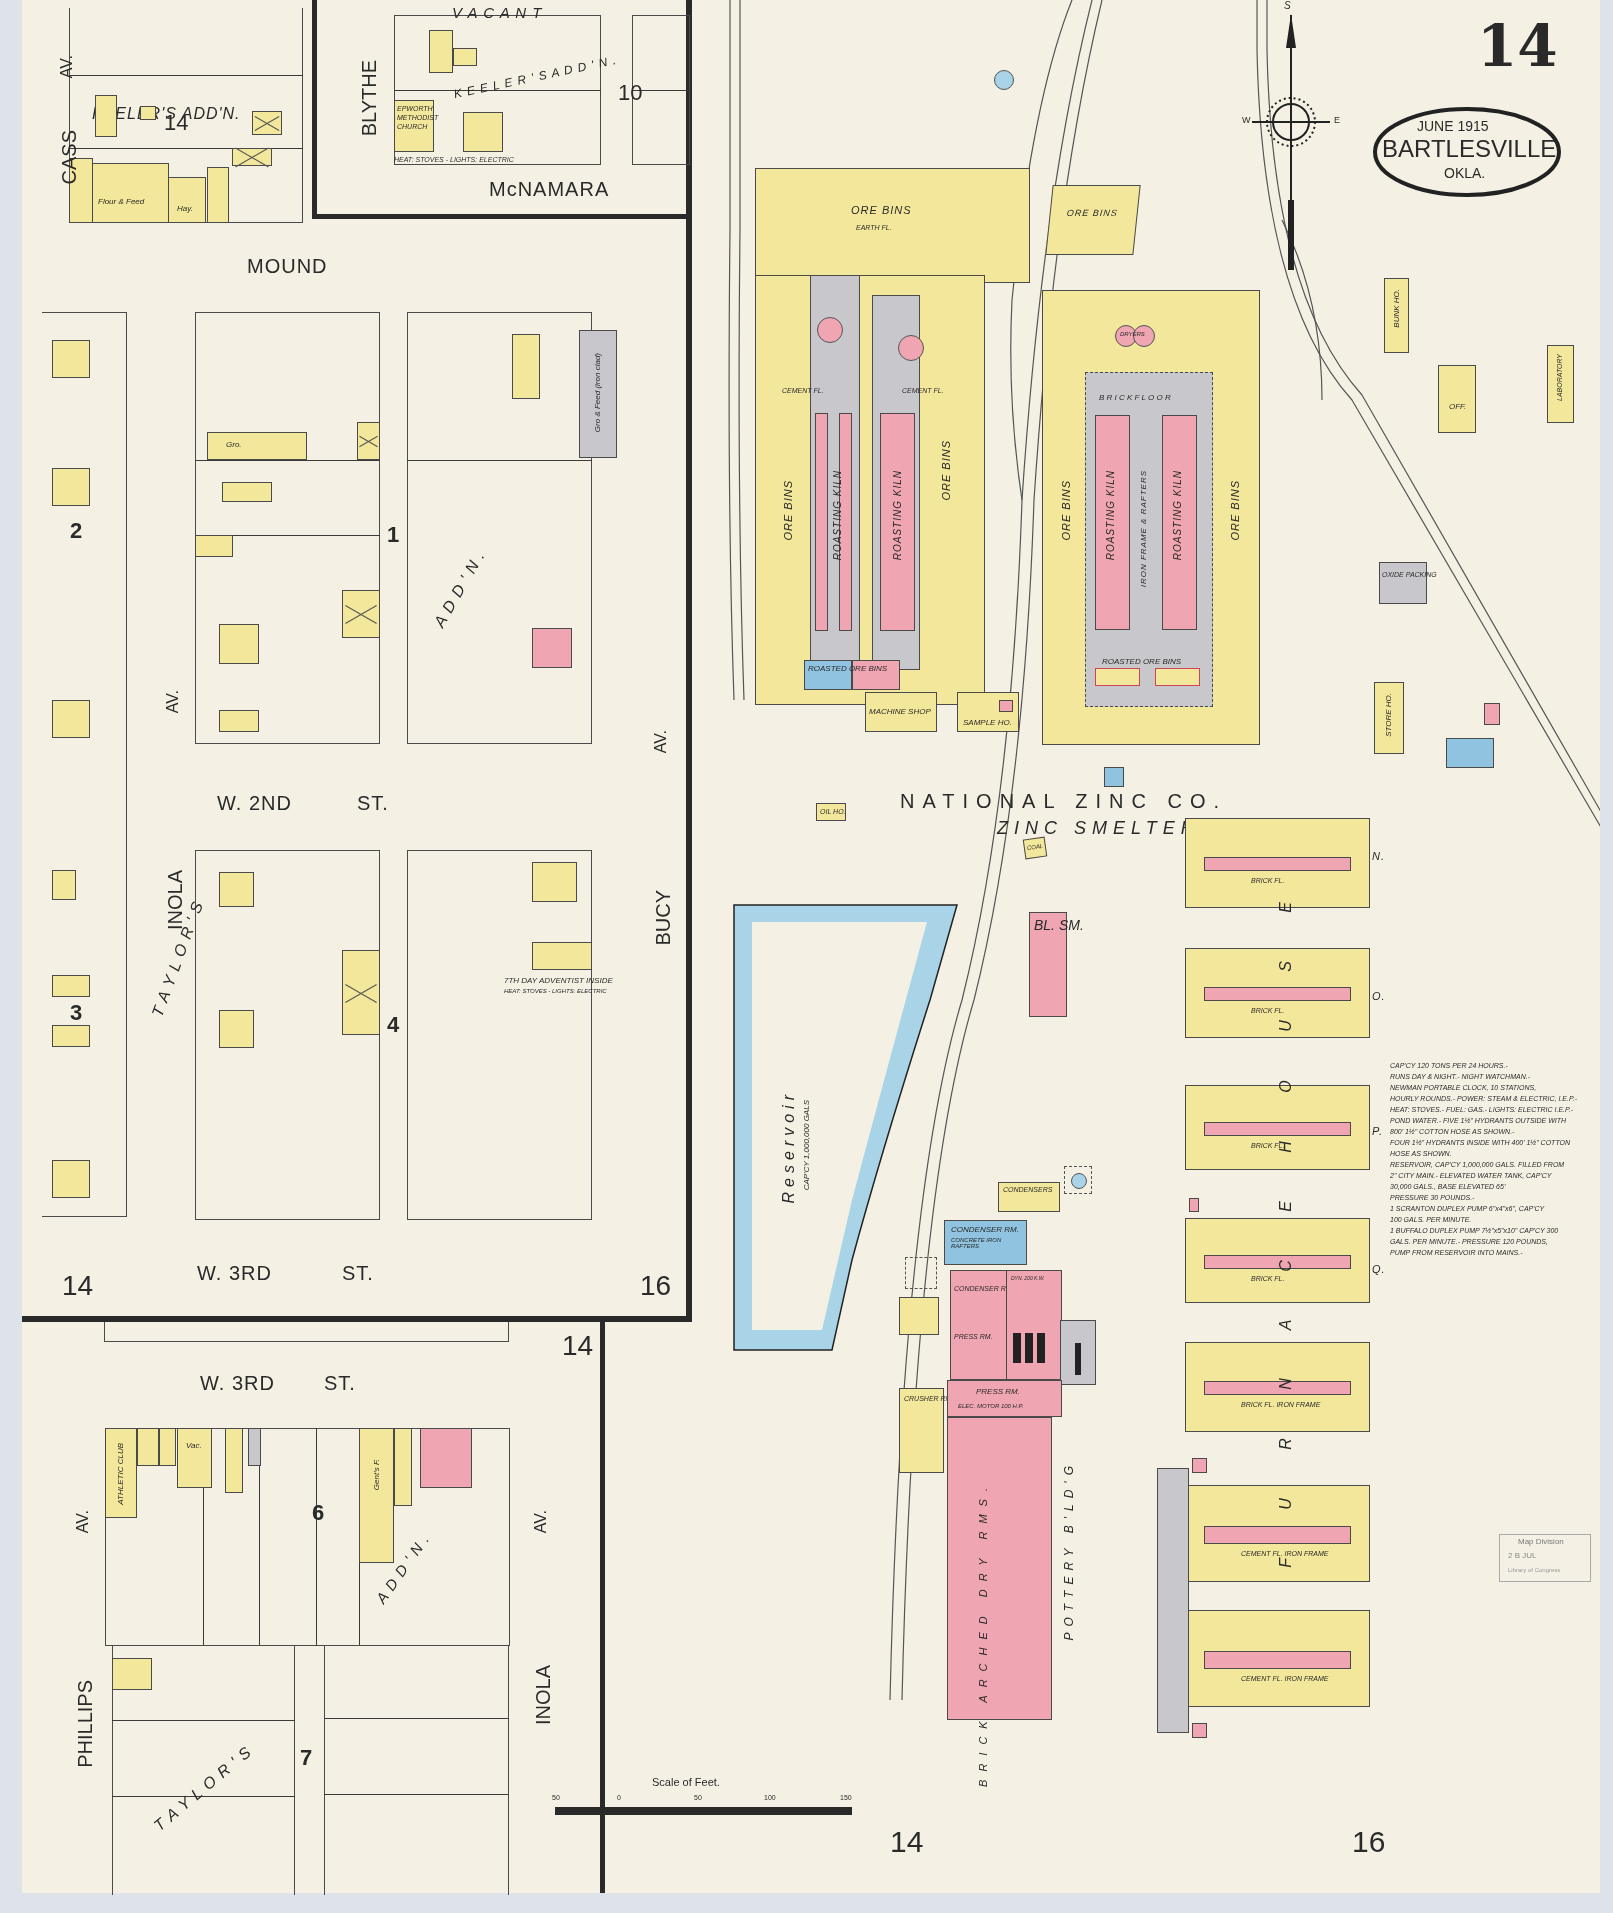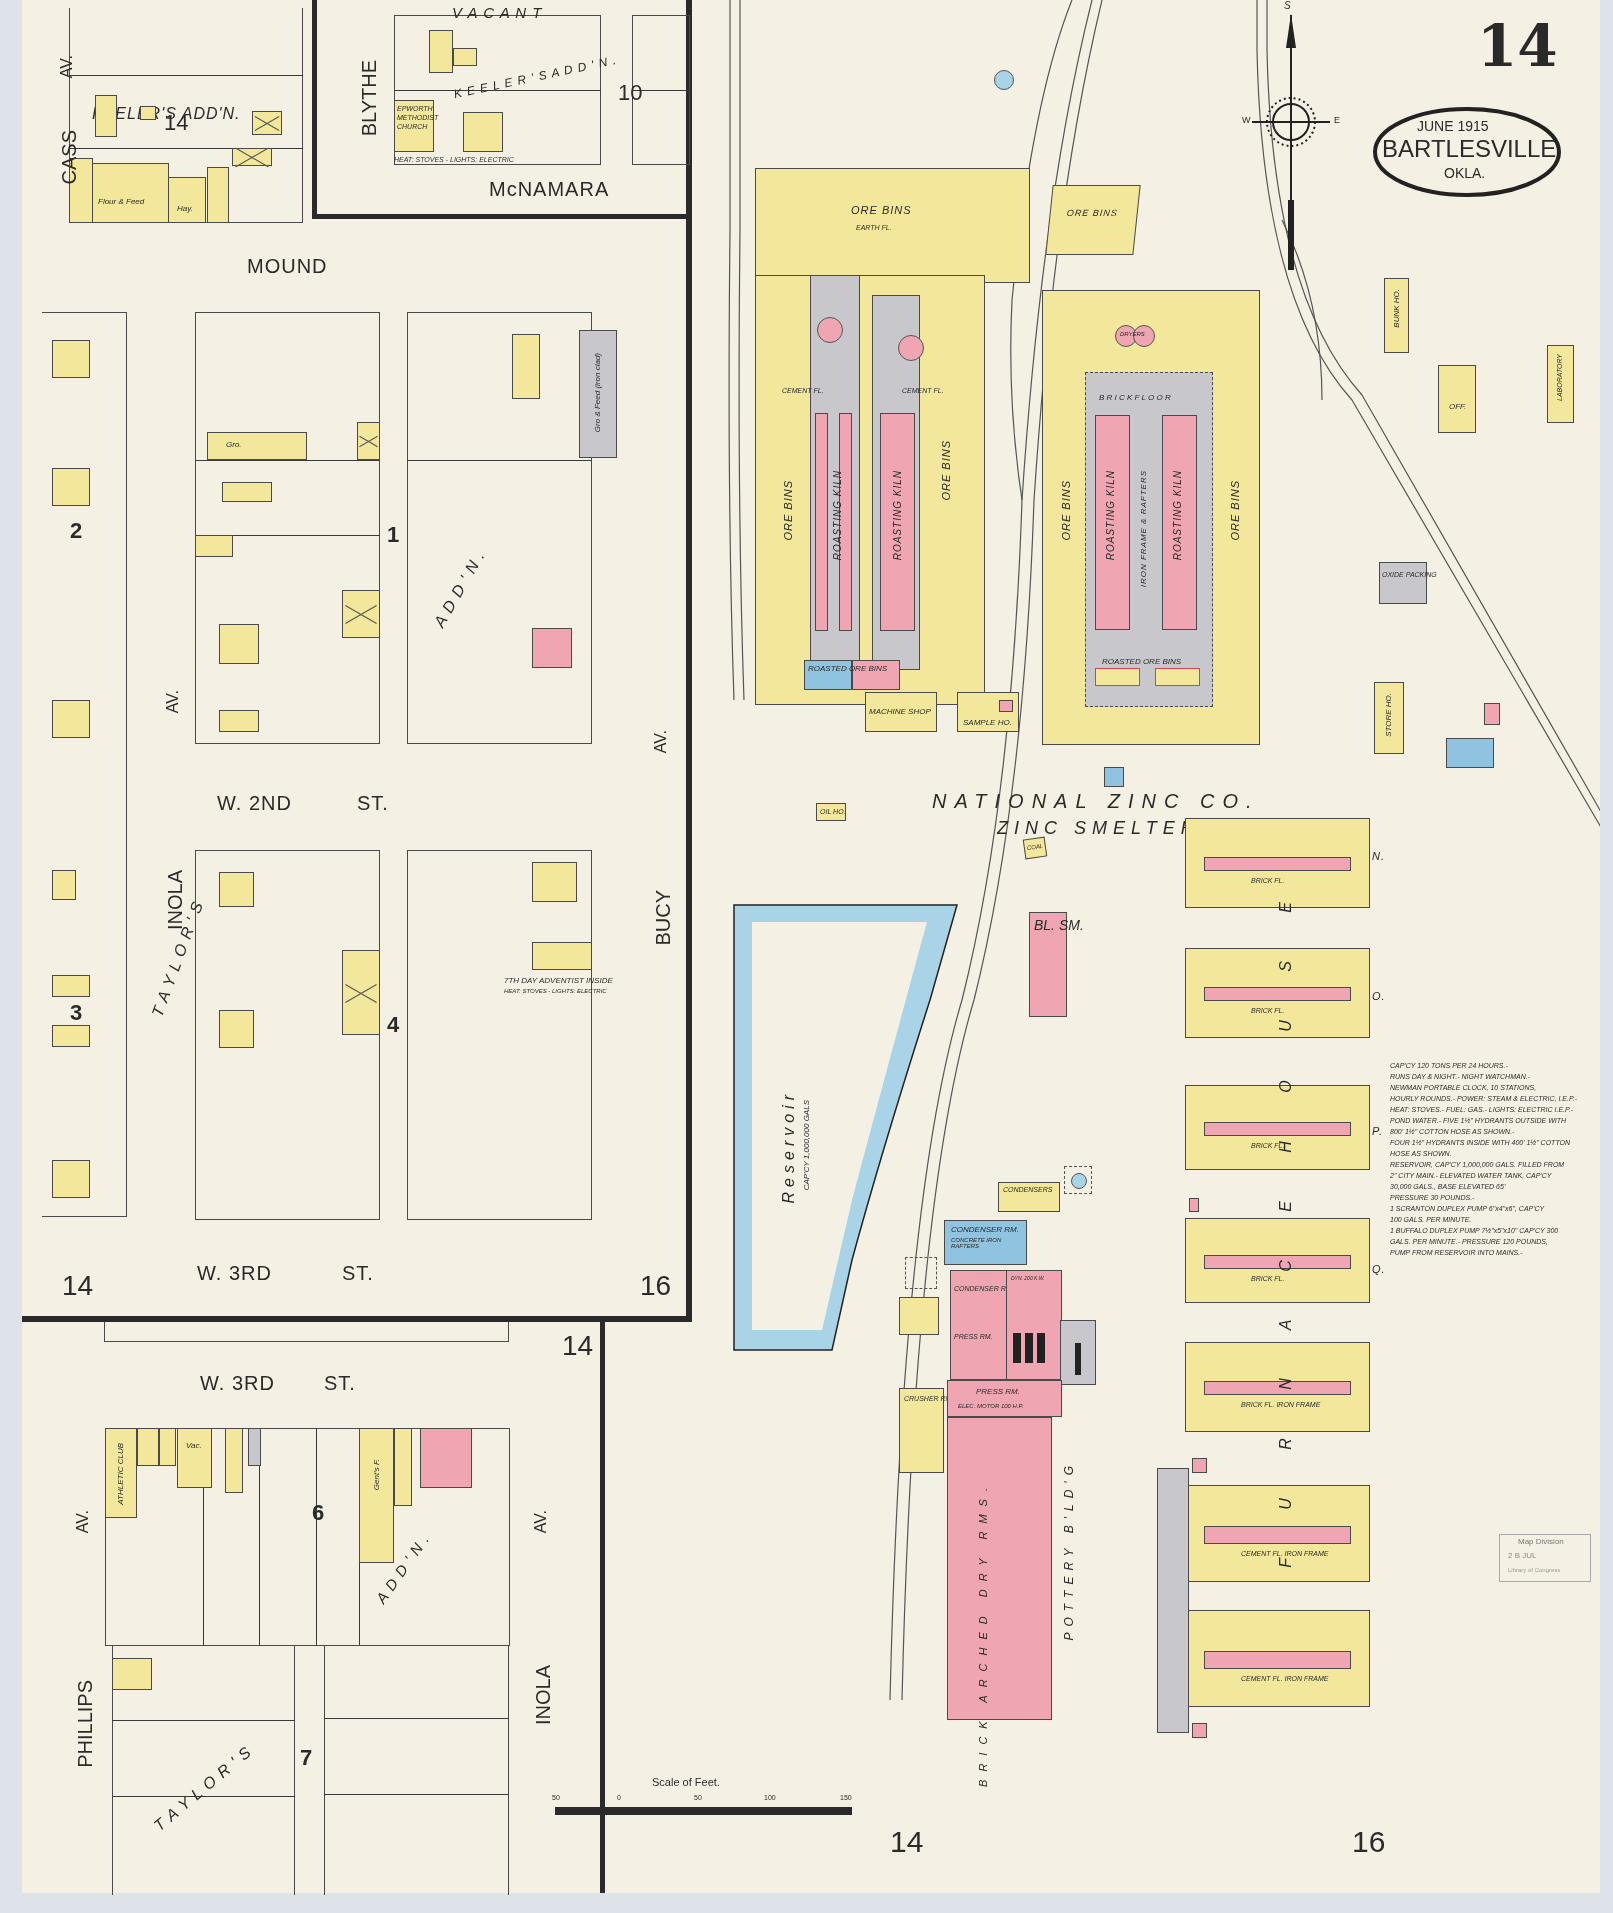--- a/index.html
+++ b/index.html
@@ -270,21 +270,21 @@
   <div class="lbl it vert" style="left:1083px;top:470px;font-size:10px;">ROASTING KILN</div>
   <div class="lbl it vert" style="left:1150px;top:470px;font-size:10px;">ROASTING KILN</div>
   <div class="lbl it vert" style="left:1117px;top:470px;font-size:8px;">IRON FRAME &amp; RAFTERS</div>
   <div class="lbl it vert" style="left:1038px;top:480px;font-size:11px;">ORE BINS</div>
   <div class="lbl it vert" style="left:1207px;top:480px;font-size:11px;">ORE BINS</div>
   <div class="lbl sm" style="left:1080px;top:657px;font-size:8px;">ROASTED ORE BINS</div>
   <div class="bx y" style="left:1073px;top:668px;width:45px;height:18px;border-color:#c45;"></div>
   <div class="bx y" style="left:1133px;top:668px;width:45px;height:18px;border-color:#c45;"></div>
   <div class="bx b" style="left:1082px;top:767px;width:20px;height:20px;"></div>
 
-  <div class="lbl" style="left:910px;top:790px;font-size:20px;font-style:italic;letter-spacing:8px;">NATIONAL ZINC CO.</div>
+  <div class="lbl" style="left:878px;top:790px;font-size:20px;letter-spacing:8px;">NATIONAL ZINC CO.</div>
   <div class="lbl" style="left:975px;top:818px;font-size:18px;font-style:italic;letter-spacing:6px;">ZINC SMELTER</div>
   <div class="bx y" style="left:794px;top:803px;width:30px;height:18px;">
       <span class="lbl sm" style="left:3px;top:4px;">OIL HO.</span>
     </div>
   <div class="bx y" style="left:1002px;top:838px;width:22px;height:20px;transform:rotate(-8deg);">
       <span class="lbl sm" style="left:2px;top:5px;font-size:6px;">COAL</span>
     </div>
   <div class="bx p" style="left:1007px;top:912px;width:38px;height:105px;">
       <span class="lbl sm" style="left:4px;top:4px;font-size:14px;">BL. SM.</span>
     </div>

